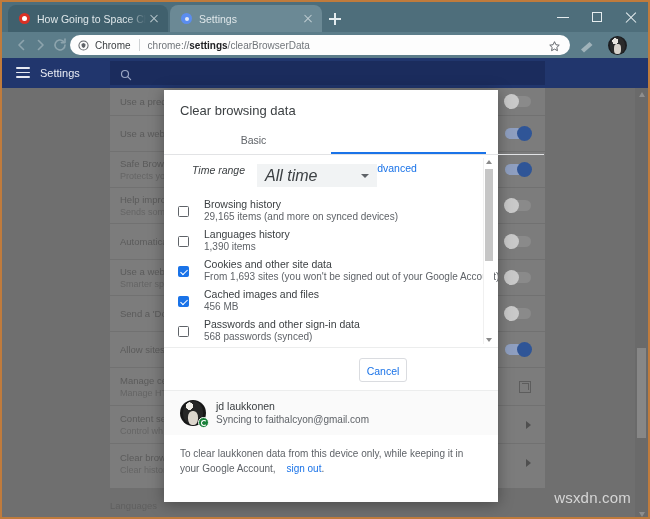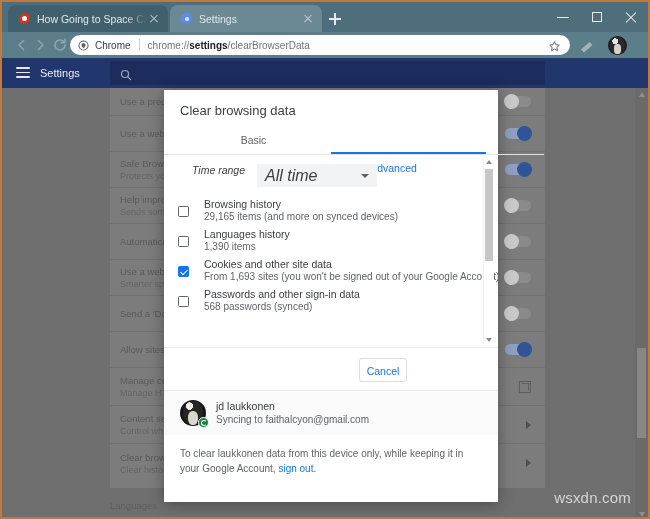--- a/index.html
+++ b/index.html
@@ -235,21 +235,21 @@
   }
   .sync-badge:after{content:"";position:absolute;left:2.2px;top:2.2px;width:4px;height:4px;
     border:1.2px solid #fff;border-radius:50%;border-right-color:transparent;}
   .acct-name{position:absolute;left:52px;top:9px;font-size:10.5px;color:#3c4043;text-align:right;}
   .acct-sync{position:absolute;left:52px;top:23px;font-size:10px;color:#5f6368;}
 
   .footnote{
     position:absolute;left:16px;top:356px;width:300px;font-size:10px;color:#5f6368;
     line-height:15px;
   }
-  .footnote a{color:#1a73e8;text-decoration:none;}
+  .footnote a{color:#1a73e8;text-decoration:none;margin-left:8px;}
 </style>
 </head>
 <body>
 
 <div class="frame">
 
   <div class="tabstrip">
     <div class="tab tab-inactive">
       <span class="tab-fav fav-red"></span>
       <span class="tab-title faded">How Going to Space Changes th</span>
@@ -473,20 +473,25 @@
           <span class="cbox"></span>
           <span class="clabel">Languages history</span>
           <span class="csub">1,390 items</span>
         </div>
         <div class="citem">
           <span class="cbox checked"></span>
           <span class="clabel">Cookies and other site data</span>
           <span class="csub">From 1,693 sites (you won't be signed out of your Google Account)</span>
         </div>
         <div class="citem">
+          <span class="cbox checked"></span>
+          <span class="clabel">Cached images and files</span>
+          <span class="csub">456 MB</span>
+        </div>
+        <div class="citem">
           <span class="cbox"></span>
           <span class="clabel">Passwords and other sign-in data</span>
           <span class="csub">568 passwords (synced)</span>
         </div>
 
       </div>
     </div>
 
     <div class="dlg-scrollbar">
       <div class="ds-arrow ds-up"></div>

